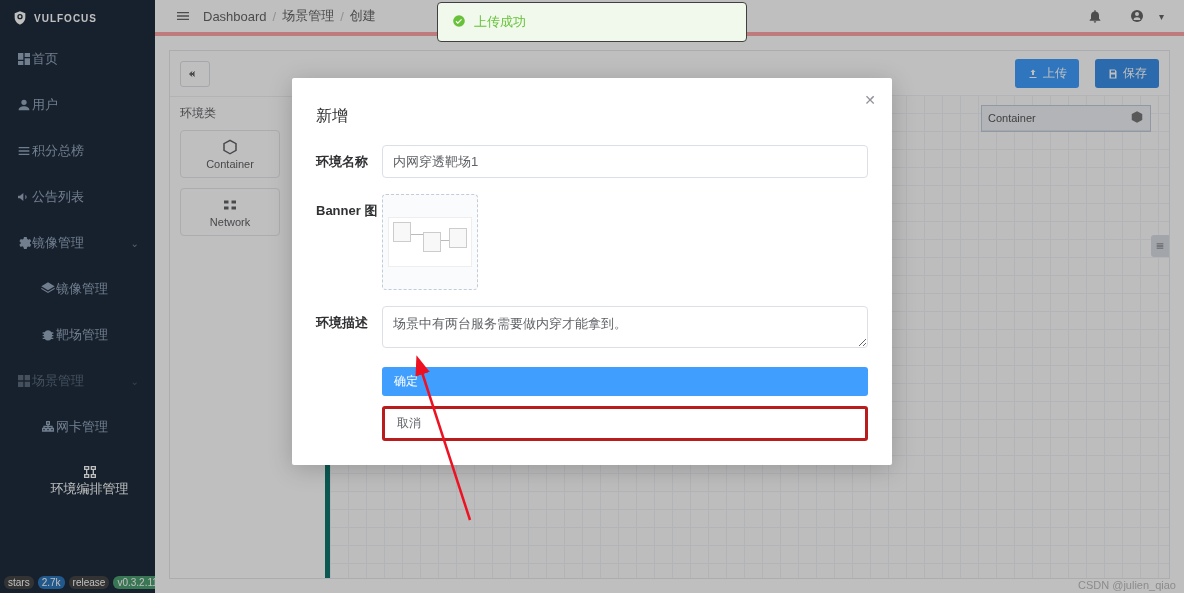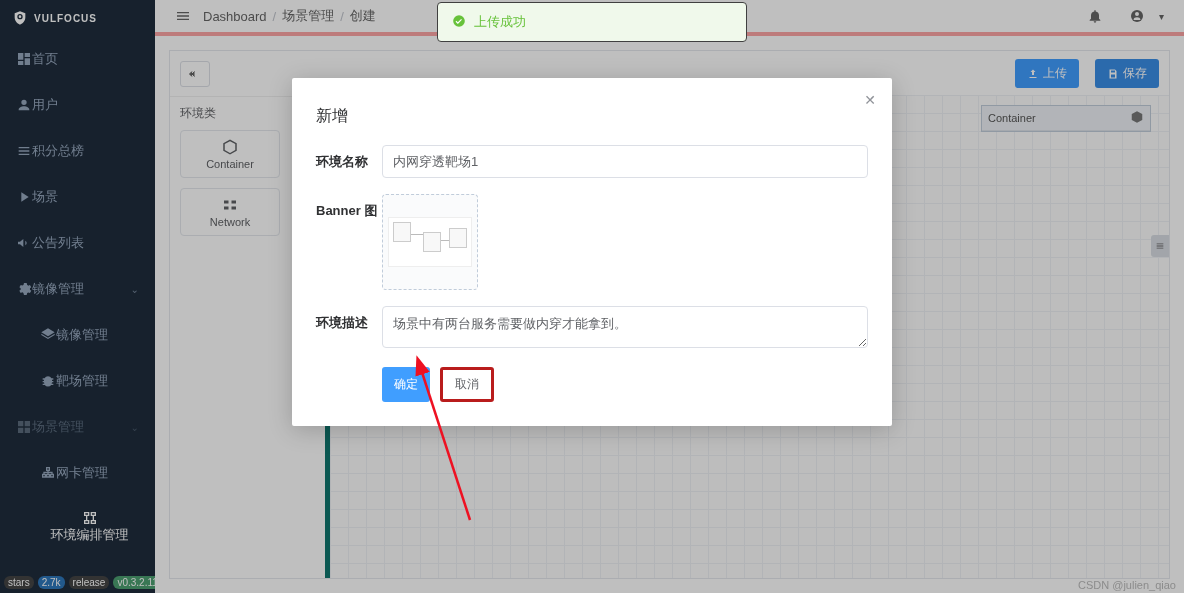--- a/index.html
+++ b/index.html
@@ -71,21 +71,21 @@
 .form-control { flex: 1; }
 .el-input, .el-textarea { width: 100%; border: 1px solid #dcdfe6; border-radius: 4px; padding: 8px 10px; font-size: 13px; color: #606266; font-family: inherit; }
 .el-textarea { resize: both; height: 42px; }
 .upload-box { width: 96px; height: 96px; border: 1px dashed #c0ccda; border-radius: 4px; background: #fafbfc; display: flex; align-items: center; justify-content: center; cursor: pointer; position: relative; }
 .upload-thumb { width: 84px; height: 50px; background: #fff; border: 1px solid #eee; position: relative; }
 .mini { position: absolute; border: 1px solid #ccc; background: #f8f8f8; }
 .mini1 { left: 4px; top: 4px; width: 18px; height: 20px; }
 .mini2 { left: 34px; top: 14px; width: 18px; height: 20px; }
 .mini3 { left: 60px; top: 10px; width: 18px; height: 20px; }
 .miniln { position: absolute; background: #bbb; height: 1px; }
-.dialog-footer { display: flex; gap: 10px; margin-top: 8px; padding-left: 66px; }
+.dialog-footer { display: flex; gap: 10px; margin-top: 8px; padding-left: 66px; flex-direction: column; }
 .btn-default { background: #fff; border: 3px solid #b91c1c; color: #606266; }
 
 
 .arrow-svg { position: absolute; z-index: 1300; left: 350px; top: 320px; pointer-events: none; }
 
 
 .watermark { position: absolute; right: 8px; bottom: 2px; color: #bbb; font-size: 11px; z-index: 900; }
 </style>
 </head>
 <body>
@@ -116,28 +116,20 @@
         </span>
       <span>用户</span>
     </div>
     <div class="menu-item">
       <span class="icon16">
           <svg viewBox="0 0 24 24">
             <path d="M4 6h16v2H4zm0 5h16v2H4zm0 5h16v2H4z"></path>
           </svg>
         </span>
       <span>积分总榜</span>
-    </div>
-    <div class="menu-item">
-      <span class="icon16">
-          <svg viewBox="0 0 24 24">
-            <path d="M8 5v14l11-7z"></path>
-          </svg>
-        </span>
-      <span>场景</span>
     </div>
     <div class="menu-item">
       <span class="icon16">
           <svg viewBox="0 0 24 24">
             <path d="M3 10v4h3l5 4V6L6 10H3zm13 2a4 4 0 00-2-3.5v7A4 4 0 0016 12z"></path>
           </svg>
         </span>
       <span>公告列表</span>
     </div>
     <div class="menu-item">

